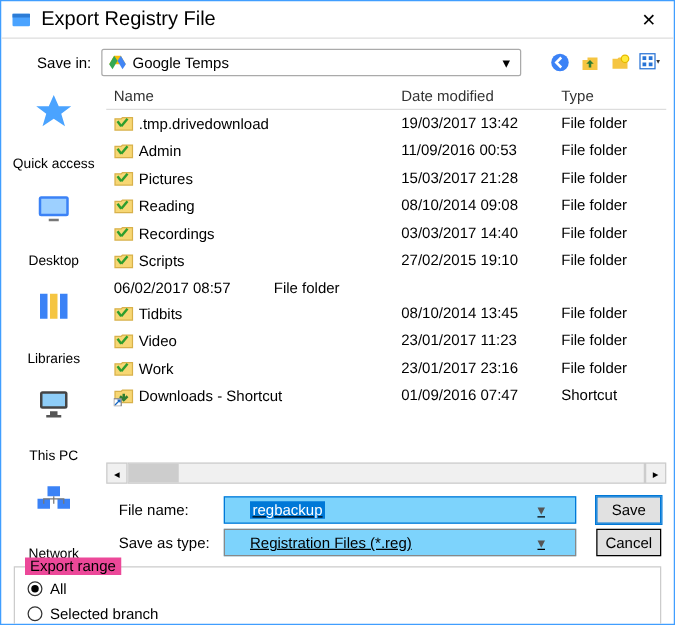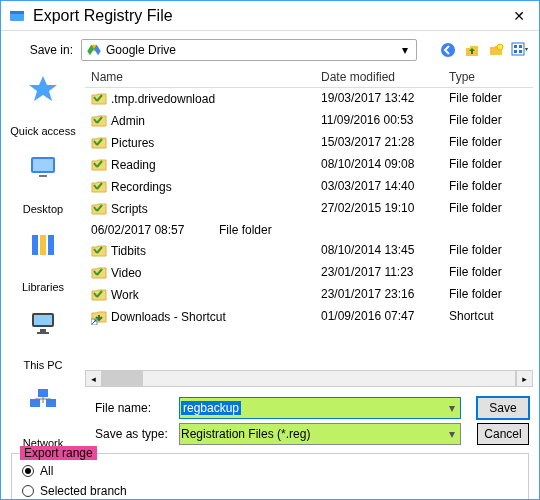--- a/index.html
+++ b/index.html
@@ -32,21 +32,21 @@
     .list-row .col-name { display: flex; align-items: center; gap: 4px; }
     .folder-ico { display: inline-flex; }
     .folder-ico svg { width: 16px; height: 16px; }
     .hscroll { height: 17px; display: flex; align-items: center; margin-top: 4px; }
     .hscroll .btn { width: 17px; height: 17px; border: 1px solid #ccc; background: #f0f0f0; display: flex; align-items: center; justify-content: center; font-size: 9px; }
     .hscroll .track { flex: 1; height: 17px; border: 1px solid #ccc; background: #f0f0f0; position: relative; }
     .hscroll .thumb { position: absolute; left: 0; top: 0; bottom: 0; width: 40px; background: #cdcdcd; }
     .bottom { padding: 6px 10px 0 10px; }
     .form-row { display: flex; align-items: center; margin: 4px 0; gap: 8px; }
     .form-row .lbl { width: 76px; margin-left: 84px; }
-    .combo { flex: 1; display: flex; align-items: center; border: 1px solid #888; height: 22px; padding: 0 1px; background: #bef264; }
+    .combo { flex: 1; display: flex; align-items: center; border: 1px solid #888; height: 22px; padding: 0 20px; background: #7dd3fc; text-decoration: underline; }
     .combo.focus { border: 1px solid #0078d7; }
     .combo .val { flex: 1; }
     .combo .sel { background: #0078d7; color: #fff; padding: 0 2px; }
     .combo .chev { padding: 0 4px; color: #555; }
     .btn-stack { display: flex; flex-direction: column; gap: 4px; margin-left: 8px; width: 52px; }
     .win-btn { border: 1px solid #000000; background: #e1e1e1; height: 22px; text-align: center; line-height: 20px; cursor: pointer; }
     .win-btn.default { border: 1px solid #0078d7; outline: 1px solid #0078d7; }
     .groupbox { margin: 8px 10px 10px 10px; border: 1px solid #ccc; padding: 8px 10px 10px 10px; position: relative; }
     .groupbox .legend { position: absolute; top: -8px; left: 8px; background: #ec4899; padding: 0 4px; }
     .radio-row { display: flex; align-items: center; gap: 6px; margin: 2px 0 6px 0; }
@@ -66,21 +66,21 @@
 </div>
 
 <div class="savein-row">
   <span class="savein-label">Save in:</span>
   <div class="location">
     <svg viewBox="0 0 24 24">
         <polygon points="8,4 16,4 22,14 2,14" fill="#fbbc04"></polygon>
         <polygon points="2,14 8,4 12,10 6,20" fill="#34a853"></polygon>
         <polygon points="22,14 16,4 12,10 18,20" fill="#4285f4"></polygon>
       </svg>
-    <span class="label">Google Drive</span>
+    <span class="label">Google Temps</span>
     <span class="chev">▾</span>
   </div>
   <div class="toolbar-icons">
     <span>
         <svg width="16" height="16" viewBox="0 0 16 16">
           <circle cx="8" cy="8" r="7" fill="#3b82f6"></circle>
           <path d="M9 4 L5 8 L9 12" stroke="#fff" stroke-width="2" fill="none"></path>
         </svg>
       </span>
     <span>

